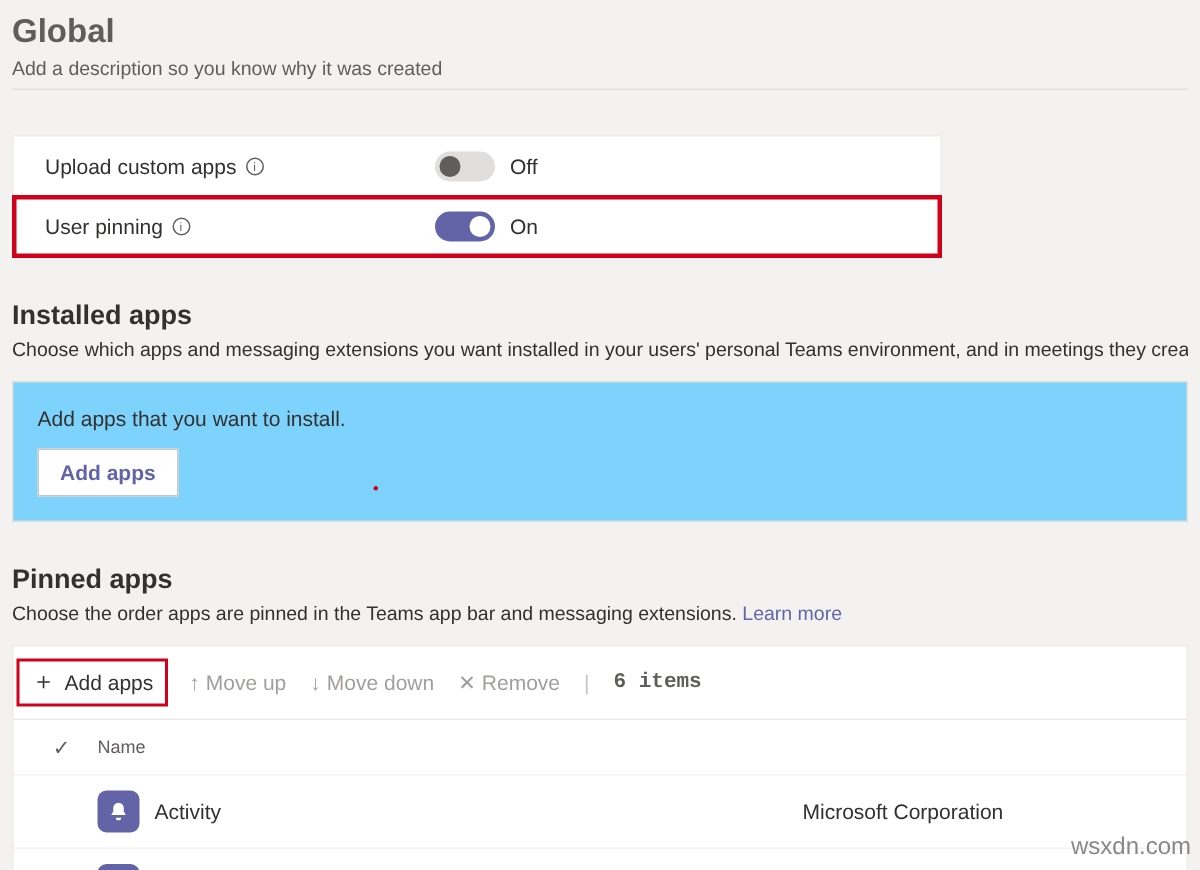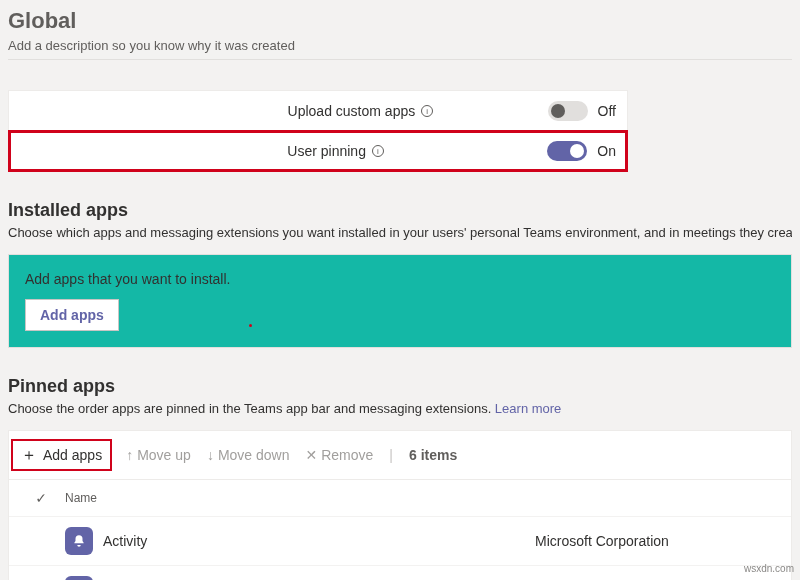--- a/index.html
+++ b/index.html
@@ -27,23 +27,22 @@
     }
     .settings-card {
       background: #fff;
       width: 620px;
       margin-left: 0;
       border: 1px solid #edebe9;
     }
     .setting-row {
       display: flex;
       align-items: center;
-      padding: 10px 11px;
-      font-size: 14px;
-      justify-content: flex-end;
+      padding: 10px 21px;
+      font-size: 14px;
     }
     .setting-row.highlighted {
       outline: 3px solid #d0021b;
       outline-offset: -2px;
     }
     .setting-label {
       width: 260px;
       display: flex;
       align-items: center;
       gap: 6px;
@@ -94,21 +93,21 @@
     .section-desc {
       font-size: 13px;
       color: #323130;
       margin-bottom: 14px;
       white-space: nowrap;
       overflow: hidden;
     }
     .link { color: #6264a7; }
 
     .install-panel {
-      background: #14b8a6;
+      background: #7dd3fc;
       border: 1px solid #e1dfdd;
       padding: 16px;
       position: relative;
     }
     .install-text {
       font-size: 14px;
       margin-bottom: 12px;
     }
     .btn-outline {
       background: #fff;
@@ -153,21 +152,21 @@
       line-height: 1;
     }
     .tb-action {
       color: #a19f9d;
       display: flex;
       align-items: center;
       gap: 4px;
       cursor: default;
     }
     .sep { color: #c8c6c4; }
-    .count { color: #605e5c; font-weight: 600; }
+    .count { color: #605e5c; font-weight: 600; font-family: Liberation Mono, monospace; }
 
     .table {
       background: #fff;
       border-left: 1px solid #edebe9;
       border-right: 1px solid #edebe9;
     }
     .thead, .trow {
       display: grid;
       grid-template-columns: 48px 200px 270px 1fr;
       align-items: center;
@@ -196,21 +195,21 @@
       background: #6264a7;
       display: flex;
       align-items: center;
       justify-content: center;
     }
     .app-icon svg { width: 14px; height: 14px; fill: #fff; }
     .watermark {
       position: fixed;
       right: 6px;
       bottom: 6px;
-      font-size: 10px;
+      font-size: 16px;
       color: #8a8886;
     }
   </style>
 </head>
 <body>
 
 <div class="page-title">Global</div>
 <div class="page-desc">Add a description so you know why it was created</div>
 
 <div class="settings-card">

